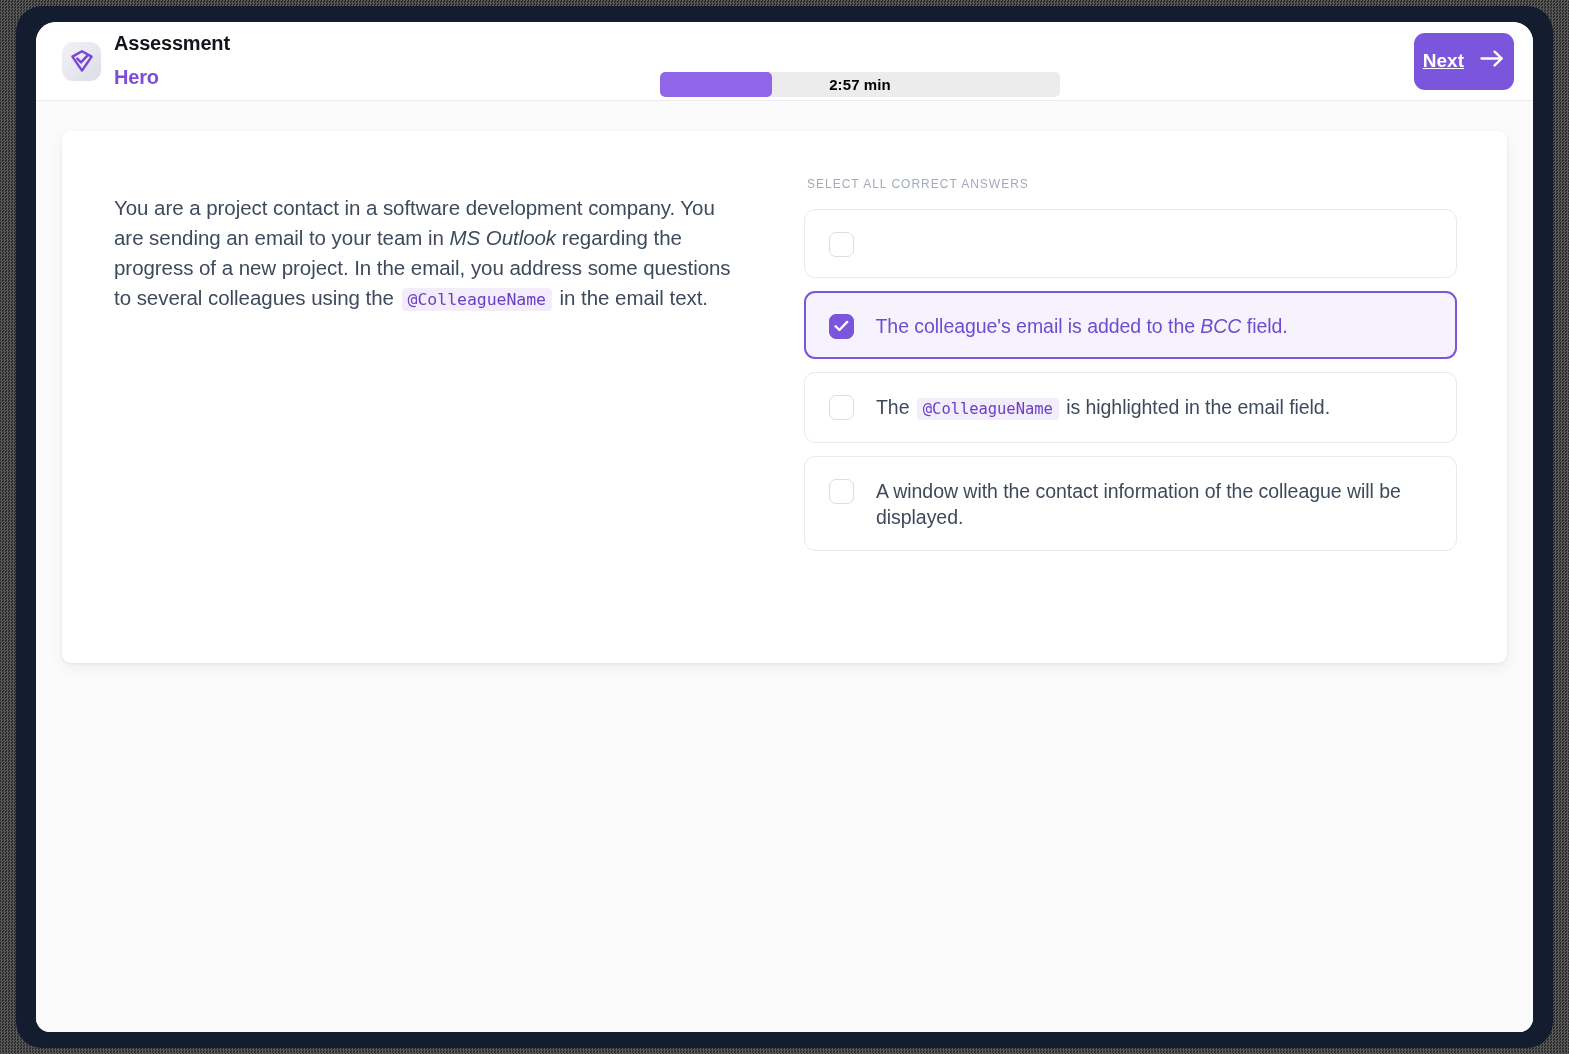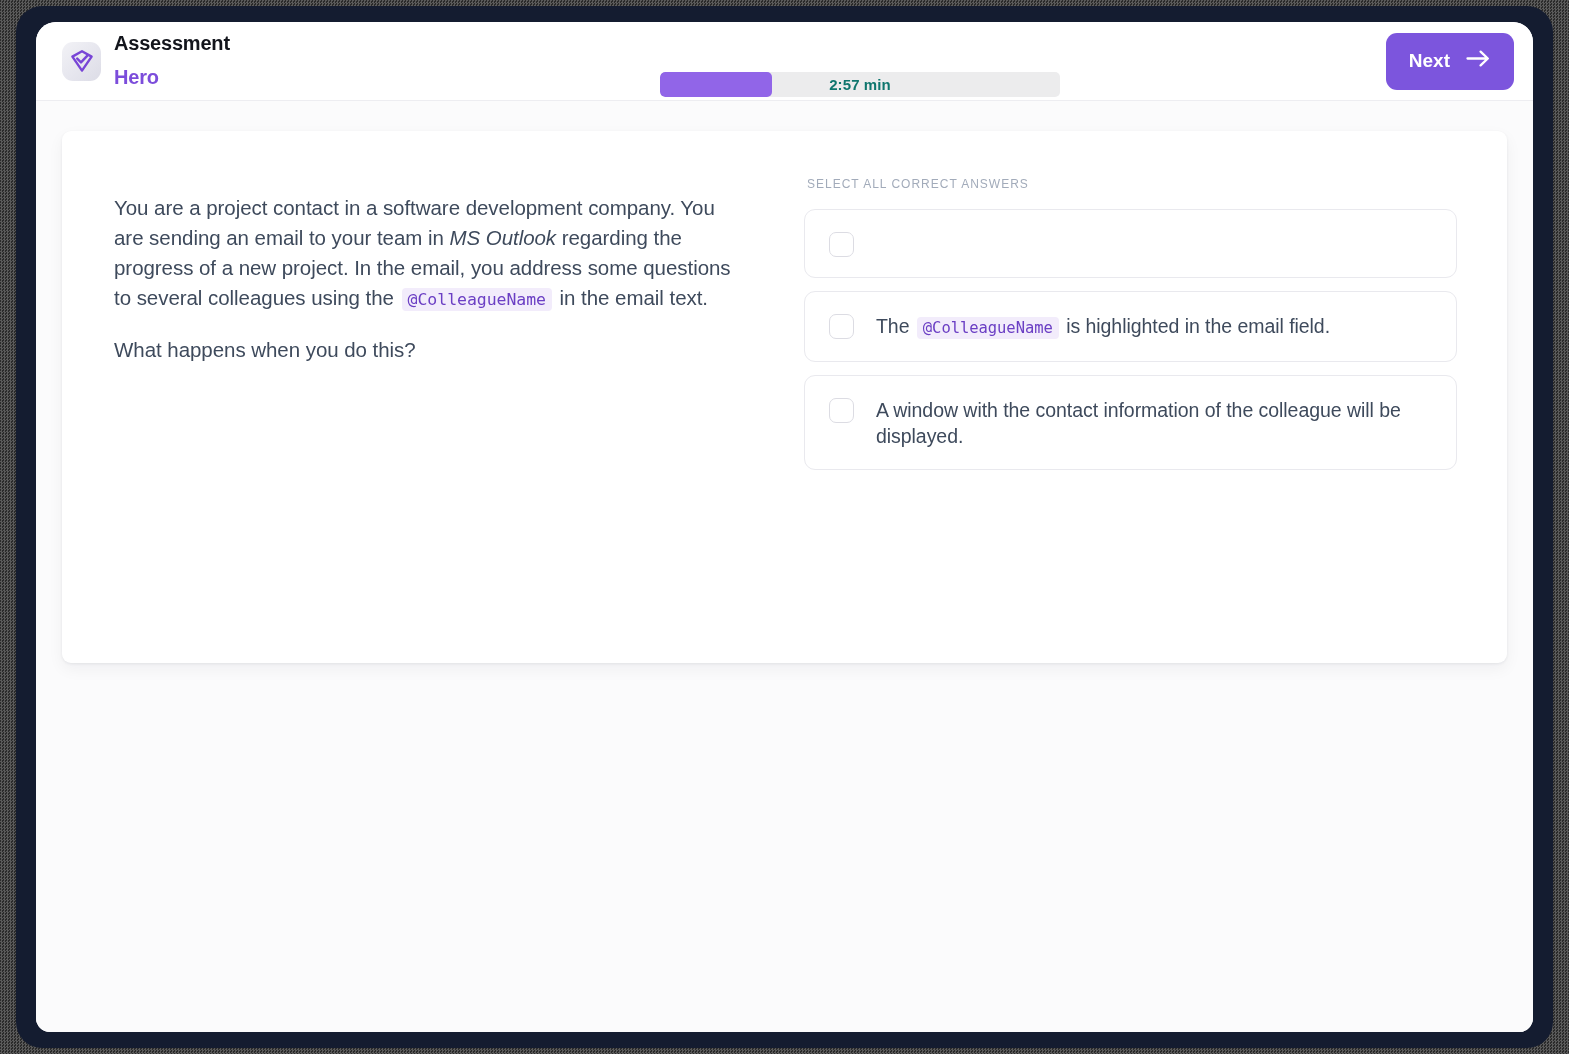--- a/index.html
+++ b/index.html
@@ -122,39 +122,40 @@
     border-radius: 5px;
   }
   #timer-label {
     position: absolute;
     inset: 0;
     display: flex;
     align-items: center;
     justify-content: center;
     font-size: 15px;
     font-weight: bold;
-    color: #0f766e;
+    color: #000000;
     letter-spacing: 0.1px;
   }
 
   #next-button {
     margin-left: auto;
     height: 57px;
-    padding: 0 23px;
+    padding: 0 9px;
     background: #7c55dd;
     border: none;
     border-radius: 11px;
     color: #ffffff;
     font-family: "Liberation Sans", sans-serif;
     font-size: 19px;
     font-weight: bold;
     display: flex;
     align-items: center;
     gap: 16px;
     cursor: pointer;
+    text-decoration: underline;
   }
 
   
   #main {
     flex: 1 1 auto;
     background: #fbfbfc;
     padding: 30px 0 0 0;
     overflow: hidden;
   }
 
@@ -296,31 +297,38 @@
       </span>
     </button>
   </div>
 
   <div id="main">
     <div id="question-card">
 
       <div id="stem">
         <p><span>You are a project contact in a software development company. You are sending an email to your team in </span><span class="it">MS Outlook</span><span> regarding the progress of a new project. In the email, you address some questions to several colleagues using the </span><code class="tag">@ColleagueName</code><span> in the email text.</span></p>
 
-        <p>What happens when you do this?</p>
       </div>
 
       <div id="answers">
         <div id="answers-heading">SELECT ALL CORRECT ANSWERS</div>
 
         <div class="option">
           <span class="cb"></span>
         </div>
 
 
+        <div class="option selected">
+          <span class="cb">
+            <svg width="15" height="12" viewBox="0 0 15 12" aria-hidden="true">
+              <path d="M1.6 6.2 L5.4 10.0 L13.2 1.9" fill="none" stroke="#ffffff" stroke-width="2.3" stroke-linecap="round" stroke-linejoin="round"></path>
+            </svg>
+          </span>
+          <span class="opt-text"><span>The colleague's email is added to the </span><span class="it">BCC</span><span> field.</span></span>
+        </div>
 
         <div class="option">
           <span class="cb"></span>
           <span class="opt-text"><span>The </span><code class="tag">@ColleagueName</code><span> is highlighted in the email field.</span></span>
         </div>
 
         <div class="option">
           <span class="cb"></span>
           <span class="opt-text">A window with the contact information of the colleague will be displayed.</span>
         </div>

